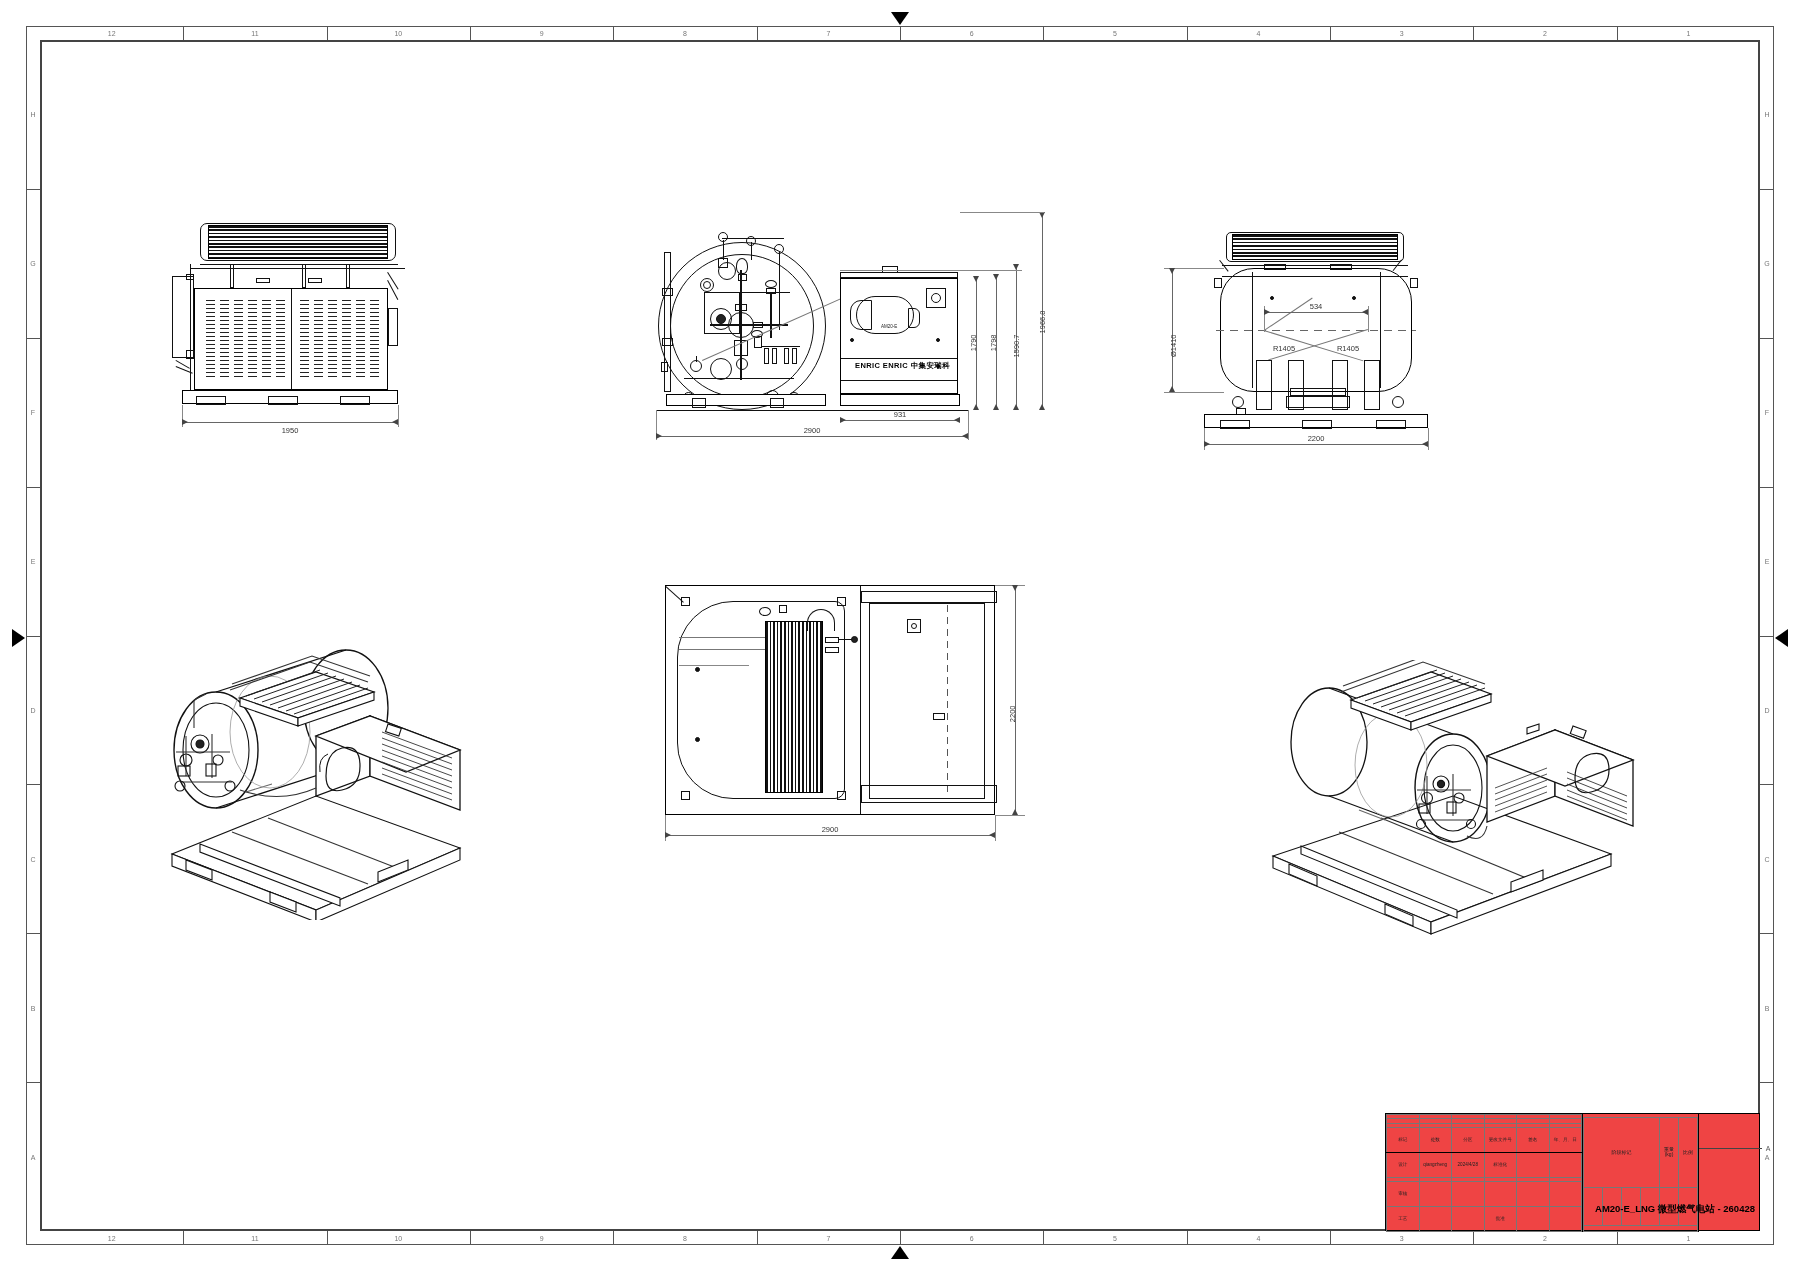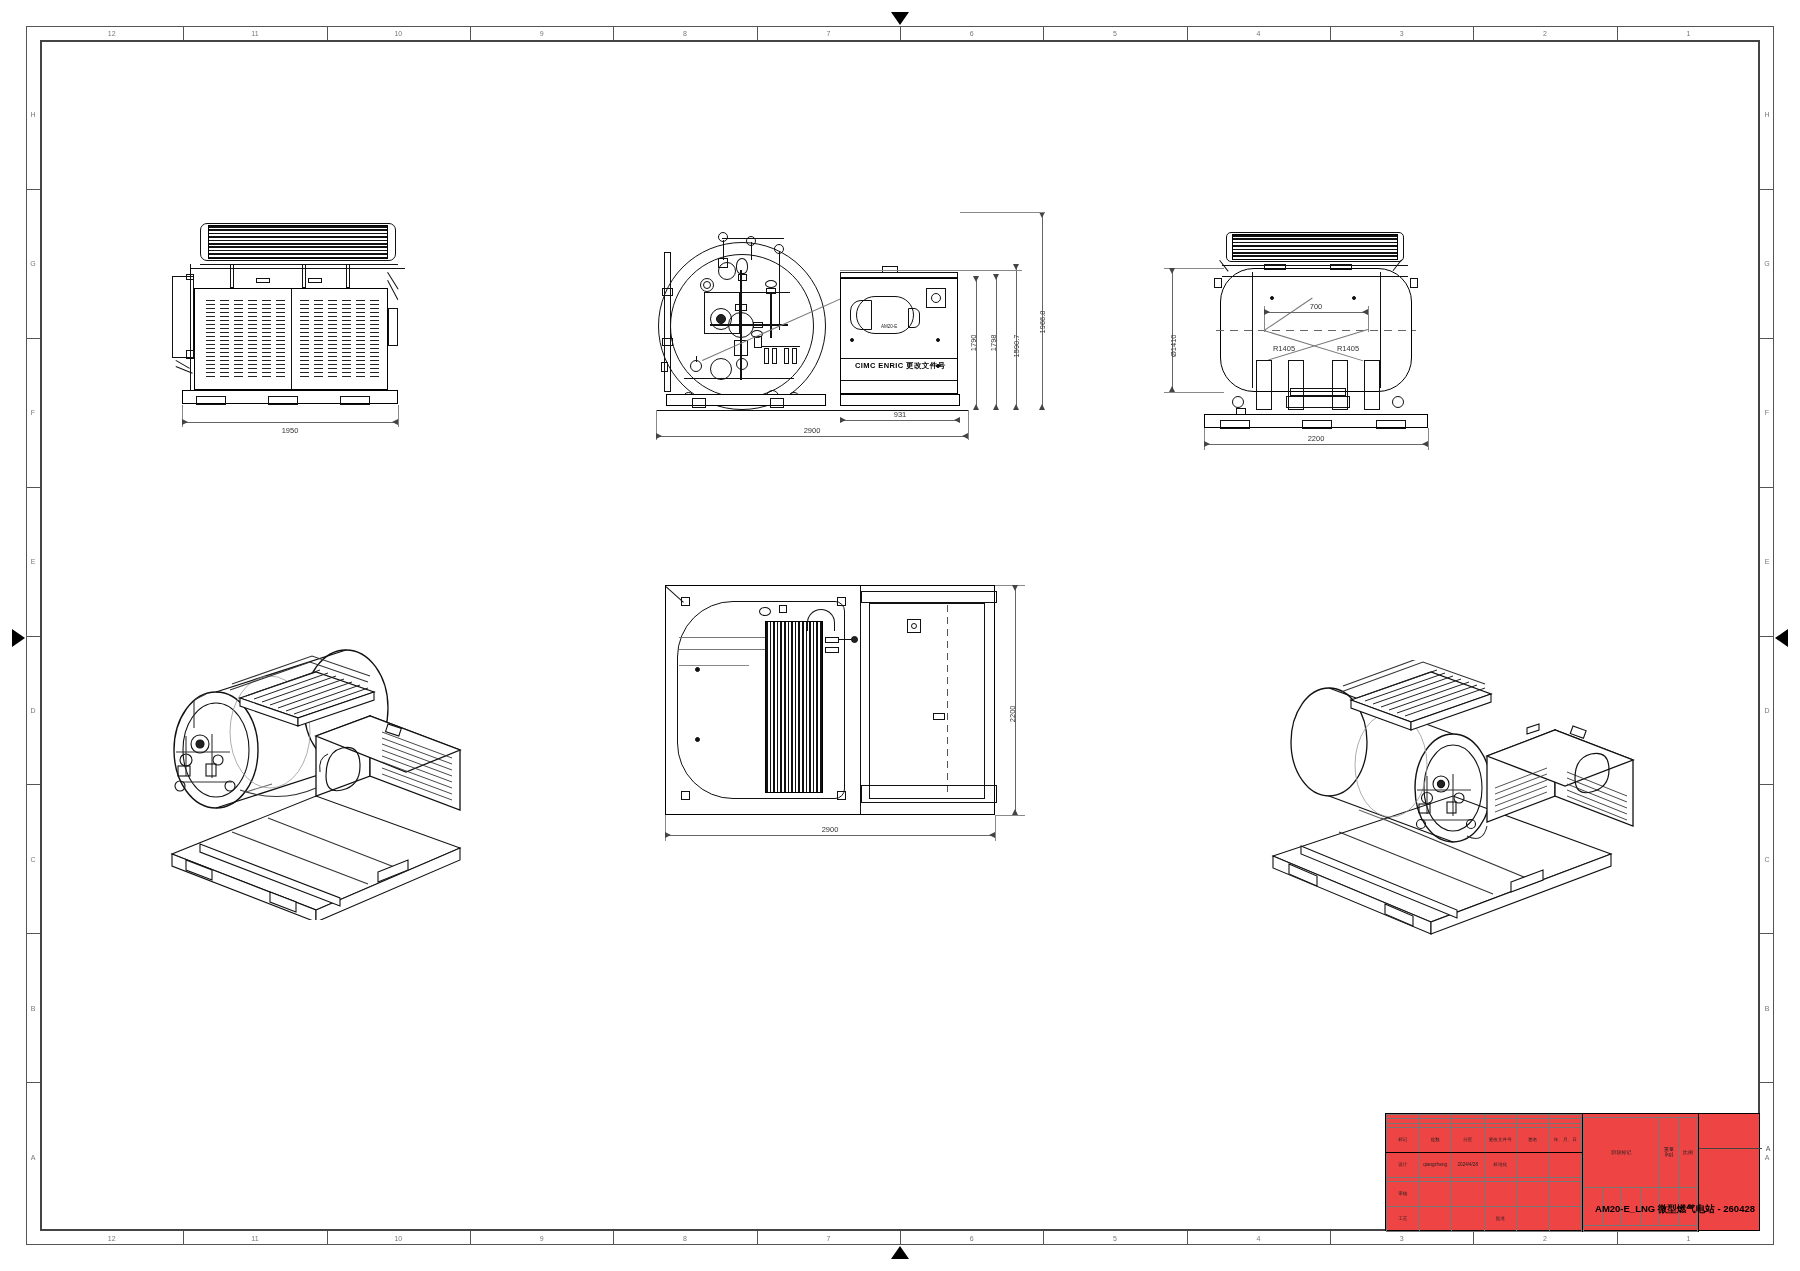--- a/index.html
+++ b/index.html
@@ -323,21 +323,21 @@
     <div class="box" style="left:200px;top:70px;width:22px;height:30px;border-radius:11px 0 0 11px;"></div>
     <div class="box" style="left:258px;top:78px;width:12px;height:20px;border-radius:0 6px 6px 0;"></div>
 
     <div class="box" style="left:276px;top:58px;width:20px;height:20px;border-width:1.3px;"></div>
     <div class="ell" style="left:281px;top:63px;width:10px;height:10px;"></div>
     <div class="ell" style="left:200px;top:108px;width:4px;height:4px;background:#111;"></div>
     <div class="ell" style="left:286px;top:108px;width:4px;height:4px;background:#111;"></div>
     <div class="ell" style="left:286px;top:134px;width:4px;height:4px;background:#111;"></div>
     <div class="ln lnh" style="left:191px;top:128px;width:116px;height:1.2px;"></div>
     <div class="ln lnh" style="left:191px;top:150px;width:116px;height:1.2px;"></div>
-    <div class="brandtxt" style="left:205px;top:131px;">CIMC ENRIC 更改文件号</div>
+    <div class="brandtxt" style="left:205px;top:131px;">ENRIC ENRIC 中集安瑞科</div>
     <div class="tinytxt" style="left:231px;top:94px;font-size:4.5px;">AM20-E</div>
 
     <div class="skid" style="left:190px;top:164px;width:120px;height:12px;"></div>
     <div class="skid" style="left:16px;top:164px;width:160px;height:12px;"></div>
     <div class="ln lnh" style="left:6px;top:180px;width:312px;height:1.4px;"></div>
     <div class="box" style="left:42px;top:168px;width:14px;height:10px;"></div>
     <div class="box" style="left:120px;top:168px;width:14px;height:10px;"></div>
 
     <div class="dimline-v" style="left:326px;top:46px;height:134px;"></div>
     <div class="arrow-d" style="left:323px;top:46px;"></div>
@@ -395,21 +395,21 @@
 
     <div class="leadline" style="left:84px;top:100px;width:104px;transform:rotate(17deg);"></div>
     <div class="leadline" style="left:188px;top:100px;width:104px;transform:rotate(163deg);"></div>
     <div class="leadline" style="left:84px;top:100px;width:58px;transform:rotate(-34deg);"></div>
 
     <div class="extline" style="left:84px;top:76px;height:26px;"></div>
     <div class="extline" style="left:188px;top:76px;height:26px;"></div>
     <div class="dimline" style="left:84px;top:82px;width:104px;"></div>
     <div class="arrow-r" style="left:84px;top:79px;"></div>
     <div class="arrow-l" style="left:182px;top:79px;"></div>
-    <div class="dimtxt" style="left:136px;top:76px;">700</div>
+    <div class="dimtxt" style="left:136px;top:76px;">534</div>
 
     <div class="dimtxt" style="left:104px;top:118px;">R1405</div>
     <div class="dimtxt" style="left:168px;top:118px;">R1405</div>
 
     <div class="extline-h" style="left:-16px;top:38px;width:60px;"></div>
     <div class="extline-h" style="left:-16px;top:162px;width:60px;"></div>
     <div class="dimline-v" style="left:-8px;top:38px;height:124px;"></div>
     <div class="arrow-d" style="left:-11px;top:38px;"></div>
     <div class="arrow-u" style="left:-11px;top:156px;"></div>
     <div class="dimtxt-v" style="left:-13px;top:100px;transform:rotate(-90deg) translate(-50%,-50%);">Ø1410</div>

